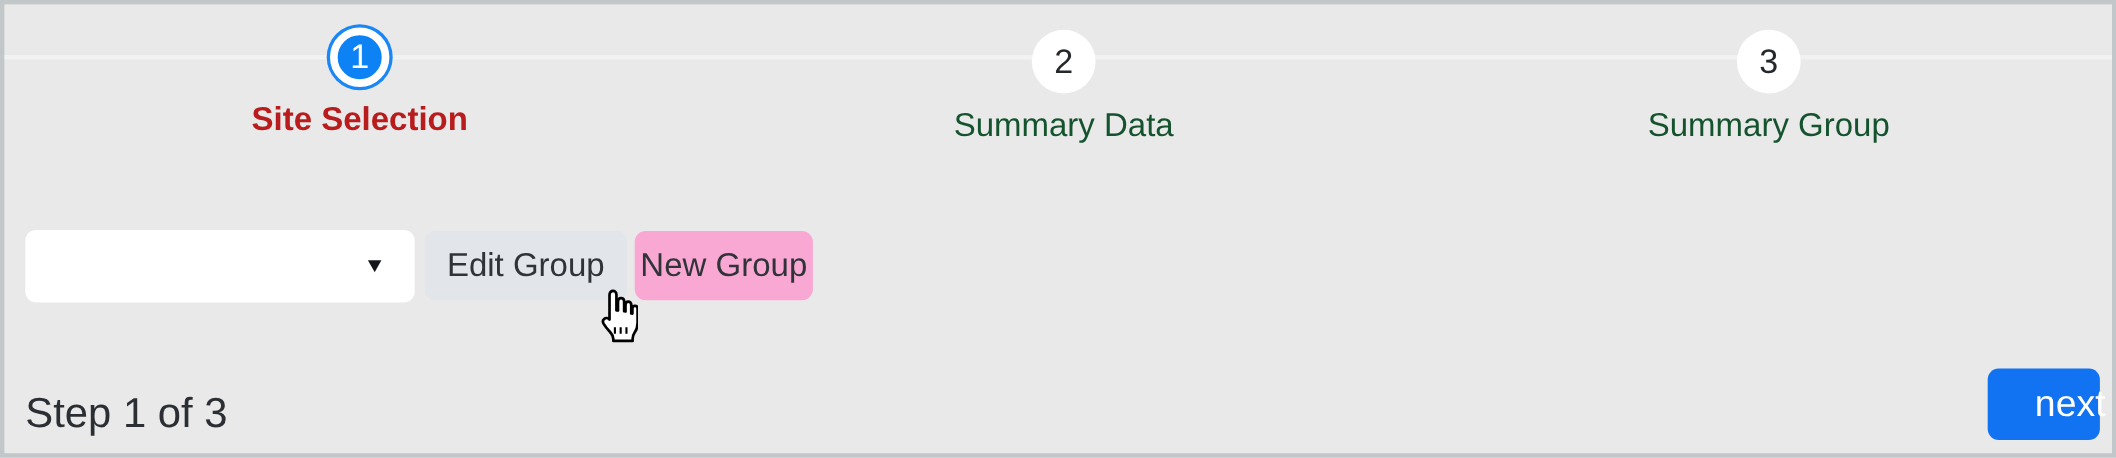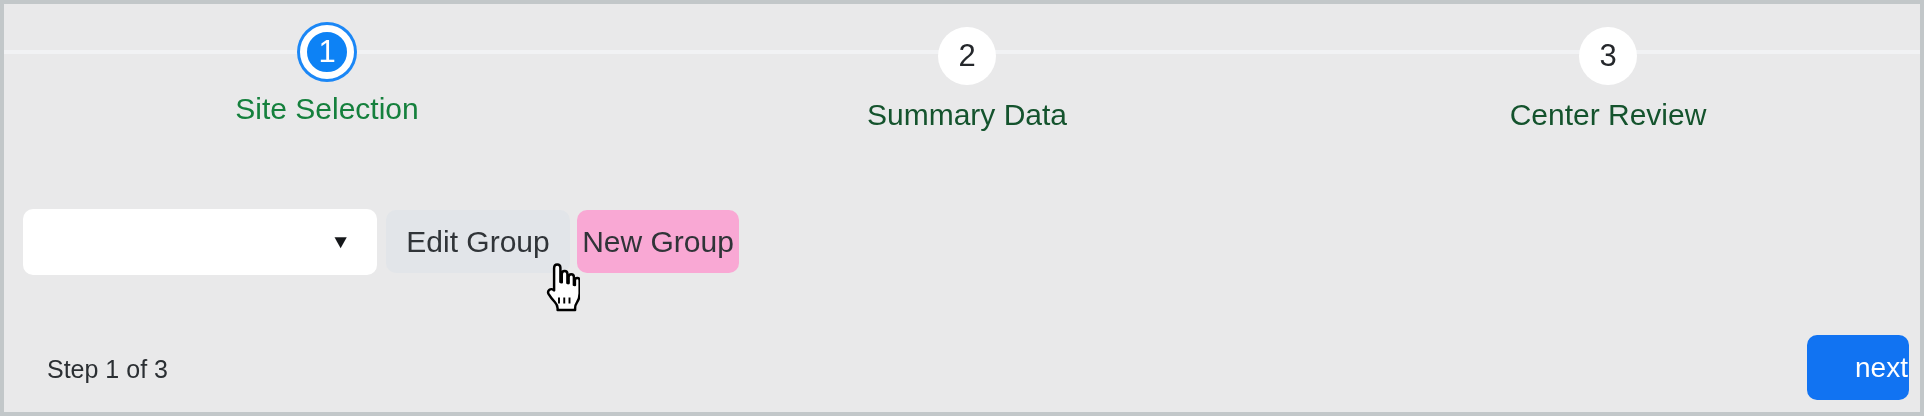--- a/index.html
+++ b/index.html
@@ -52,22 +52,22 @@
     color: #24272b;
   }
 
   .step-label {
     margin-top: 13px;
     font-size: 30px;
     line-height: 34px;
     color: #14532d;
   }
   .step-label.active {
-    font-weight: 400;
-    color: #15803d;
+    font-weight: 700;
+    color: #b91c1c;
   }
 
   
   .site-select {
     position: absolute;
     left: 19px; top: 205px;
     width: 354px; height: 66px;
     background: #ffffff;
     border-radius: 10px;
     display: flex;
@@ -111,37 +111,36 @@
     position: absolute;
     left: 534px; top: 258px;
     width: 42px; height: 50px;
     pointer-events: none;
   }
 
   
   .step-indicator {
     position: absolute;
     left: 19px; top: 351px;
-    font-size: 25px;
+    font-size: 38px;
     color: #2b2f33;
-    margin-left: 24px;
   }
   .btn-next {
     position: absolute;
     left: 1803px; top: 331px;
     width: 102px; height: 65px;
     background: #1173f2;
     border: none;
     border-radius: 10px;
     color: #ffffff;
     font-family: inherit;
-    font-size: 28px;
+    font-size: 34px;
     display: flex;
     align-items: center;
-    justify-content: flex-start;
+    justify-content: center;
     padding-left: 48px;
   }
 </style>
 </head>
 <body>
 
 <div class="connector"></div>
 
 <div class="step step-1">
   <div class="circle circle-active">
@@ -154,21 +153,21 @@
   <div class="circle circle-idle">
     <span>2</span>
   </div>
   <div class="step-label">Summary Data</div>
 </div>
 
 <div class="step step-3">
   <div class="circle circle-idle">
     <span>3</span>
   </div>
-  <div class="step-label">Center Review</div>
+  <div class="step-label">Summary Group</div>
 </div>
 
 <div class="site-select" role="combobox">
   <span class="caret">▼</span>
 </div>
 
 <button class="btn btn-edit">
   <span>Edit Group</span>
 </button>
 

